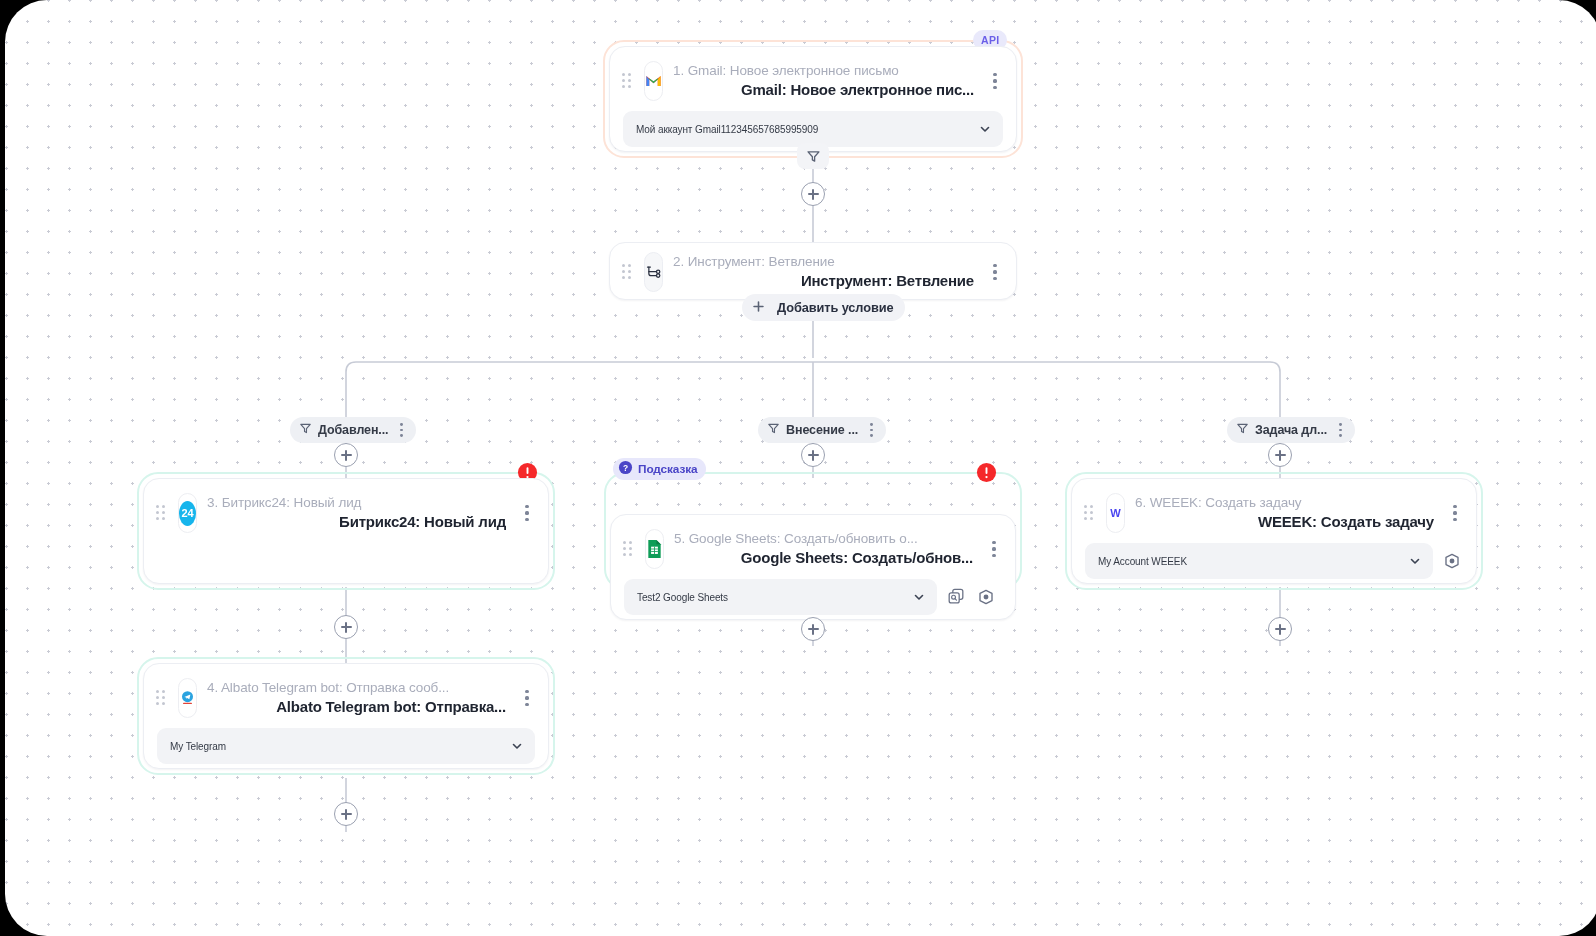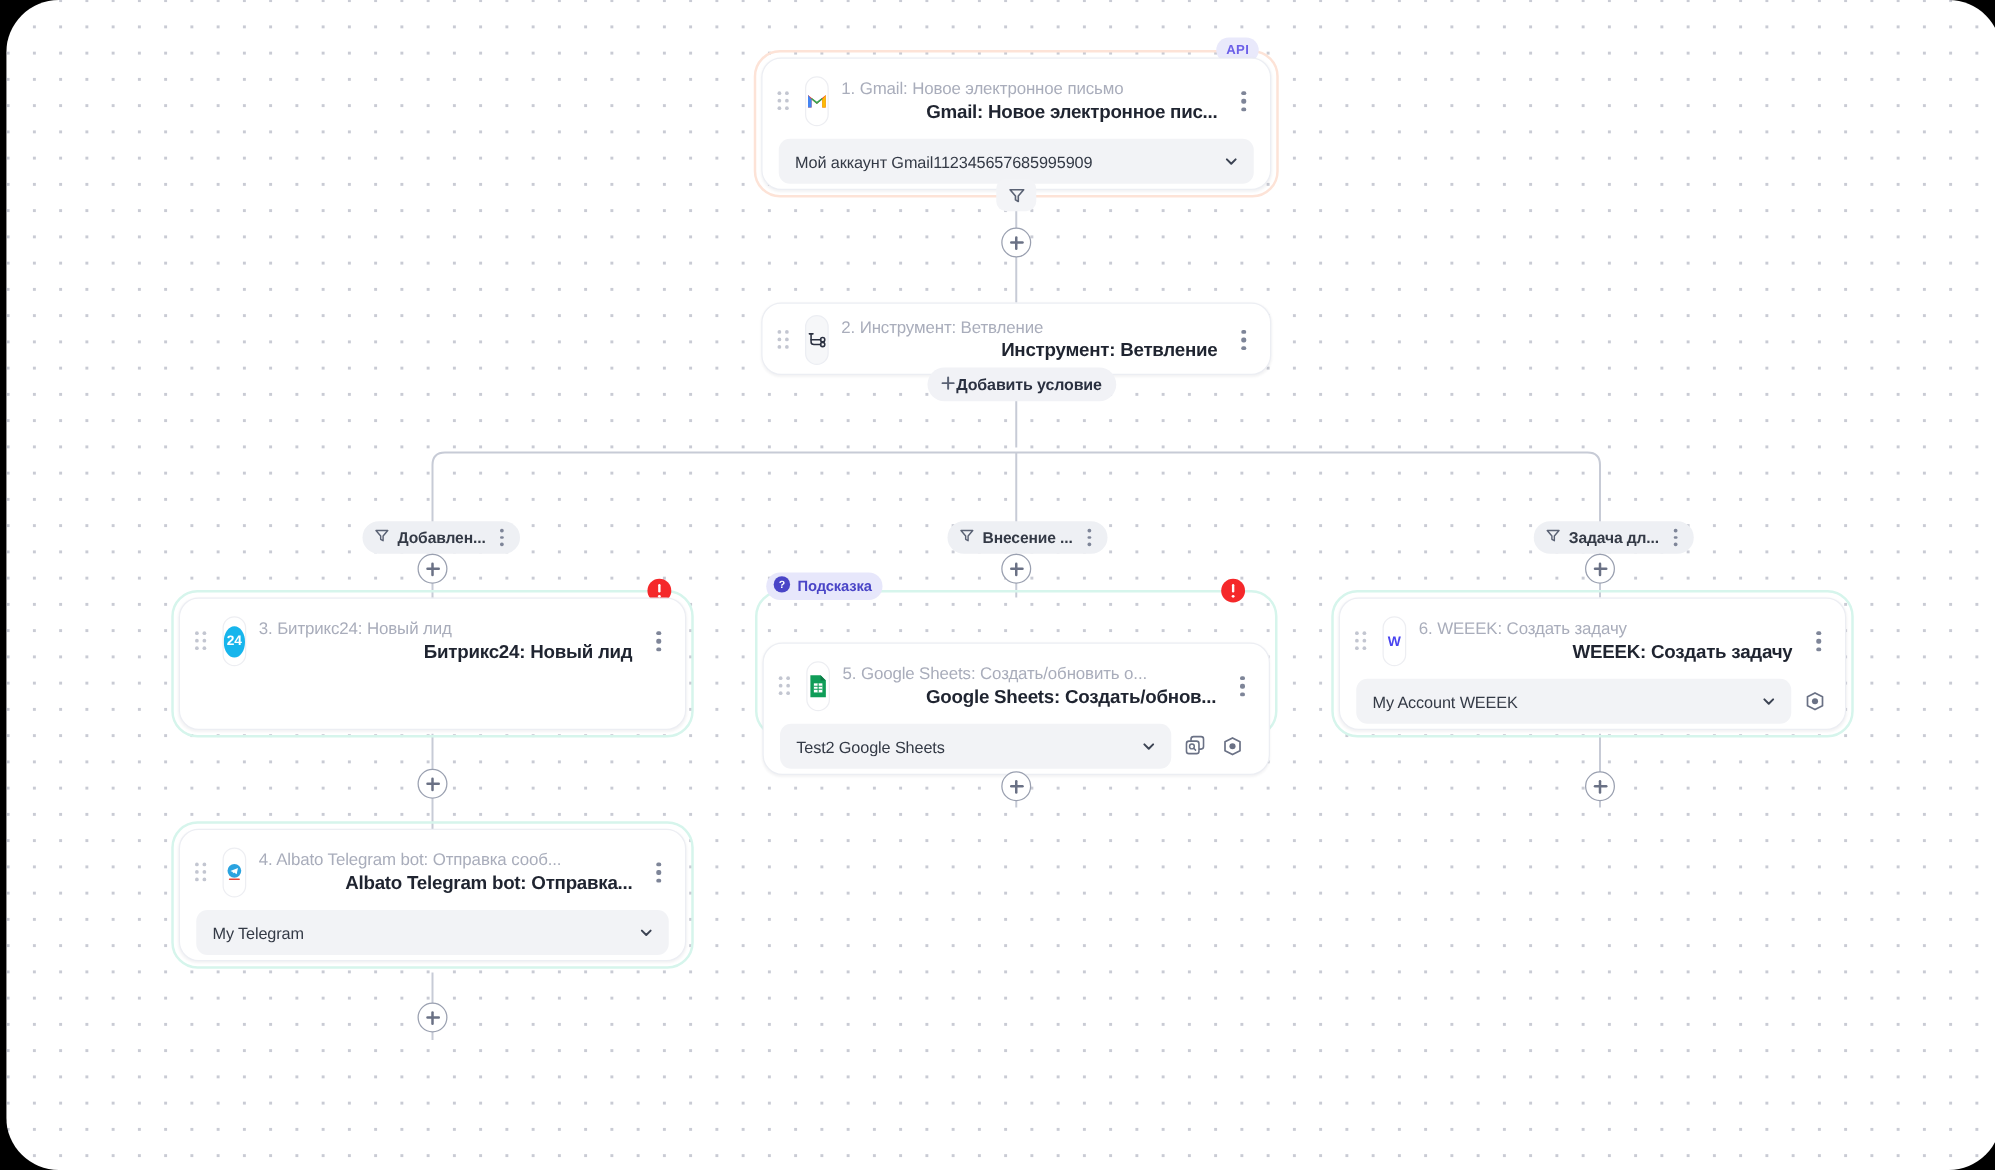--- a/index.html
+++ b/index.html
@@ -109,21 +109,21 @@
     height: 36px;
     background: #f2f3f6;
     border-radius: 9px;
     display: flex; align-items: center;
     padding: 0 11px 0 13px;
     cursor: pointer;
     min-width: 0;
   }
   .select .val {
     flex: 1 1 auto;
-    font-size: 13px;
+    font-size: 10px;
     color: #343a46;
     white-space: nowrap; overflow: hidden; text-overflow: ellipsis;
     letter-spacing: -0.1px;
   }
   .chev { flex: none; width: 14px; height: 14px; }
   .sq-btn {
     width: 22px; height: 22px; flex: none;
     display:flex; align-items:center; justify-content:center;
     cursor: pointer;
   }
@@ -145,21 +145,21 @@
     cursor: pointer;
     letter-spacing: -0.1px;
   }
   .pill .kebab { height: 16px; width: 14px; gap: 2.4px; }
   .pill .kebab i { width: 2.8px; height: 2.8px; }
 
   .addcond {
     position: absolute;
     display: inline-flex;
     align-items: center;
-    gap: 0;
+    gap: 12px;
     height: 27px;
     padding: 0 12px 0 10px;
     background: #f1f2f6;
     border-radius: 14px;
     font-size: 12.8px;
     font-weight: bold;
     color: #2a3040;
     white-space: nowrap;
     cursor: pointer;
     letter-spacing: -0.1px;

